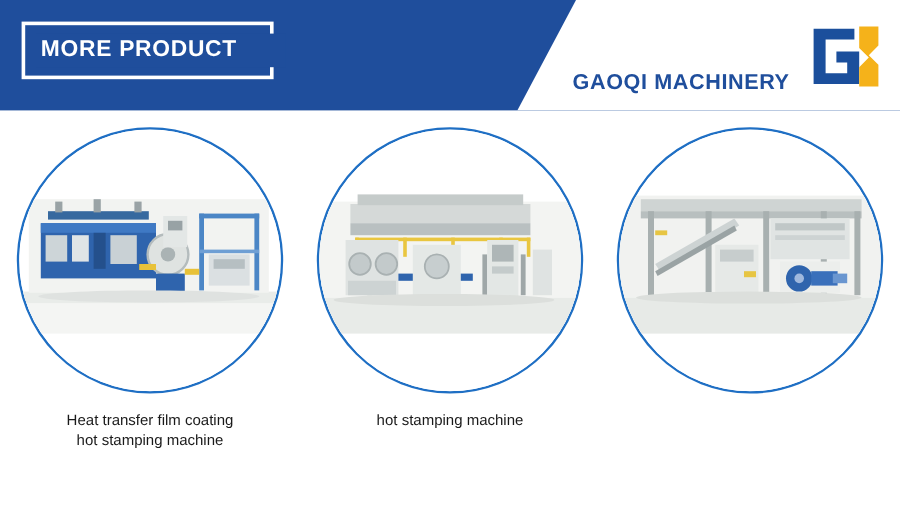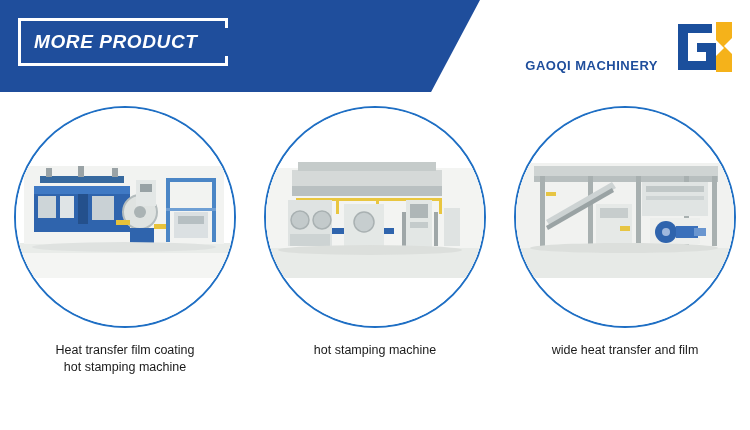--- a/index.html
+++ b/index.html
@@ -57,28 +57,27 @@
     width: 200px;
     color: #ffffff;
     font-size: 19px;
     font-weight: bold;
     letter-spacing: 0.6px;
     line-height: 28px;
     background: #1f4e9c;
     padding-left: 4px;
     padding-right: 4px;
     white-space: nowrap;
-    font-style: italic;
   }
   .brand {
     position: absolute;
     right: 92px;
     top: 58px;
     color: #1f4e9c;
-    font-size: 13px;
+    font-size: 18px;
     font-weight: bold;
     letter-spacing: 0.5px;
   }
   .logo {
     position: absolute;
     right: 12px;
     top: 16px;
     width: 66px;
     height: 62px;
   }
@@ -278,18 +277,17 @@
           <rect x="160" y="118" width="22" height="12" fill="#3a70bb"></rect>
           <rect x="178" y="120" width="12" height="8" fill="#6a96d0"></rect>
 
           <rect x="30" y="84" width="10" height="4" fill="#e7c543"></rect>
           <rect x="104" y="118" width="10" height="5" fill="#e7c543"></rect>
 
           <ellipse cx="108" cy="140" rx="94" ry="5" fill="#dcdfdc"></ellipse>
         </svg>
       </div>
       <div class="caption">
-        <span>wide heat transfer and film</span>
       </div>
     </div>
 
   </div>
 </div>
 
 </body></html>

